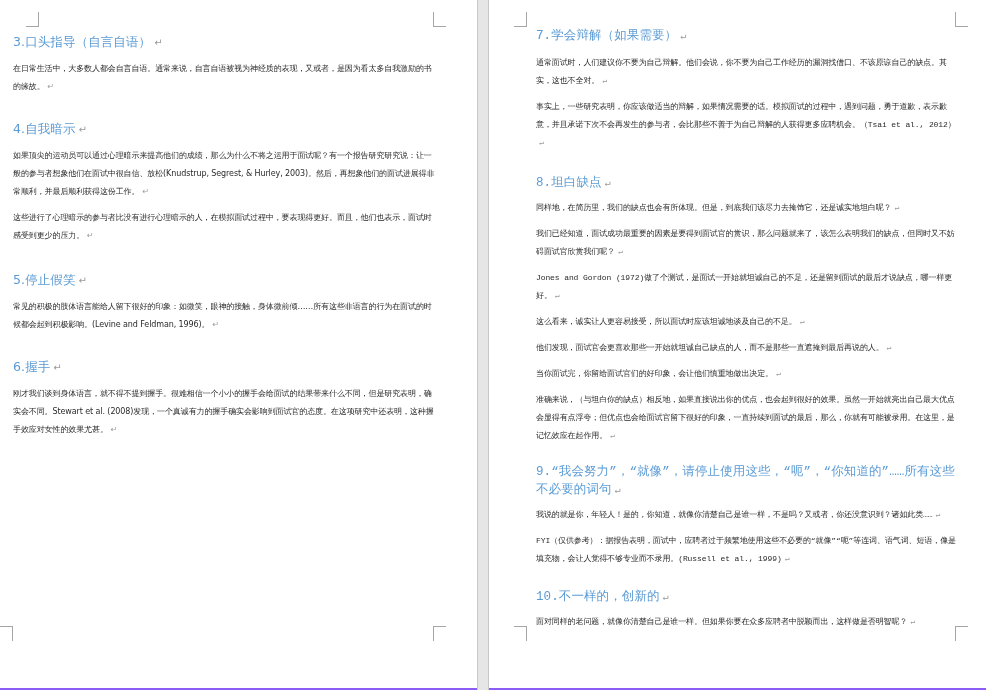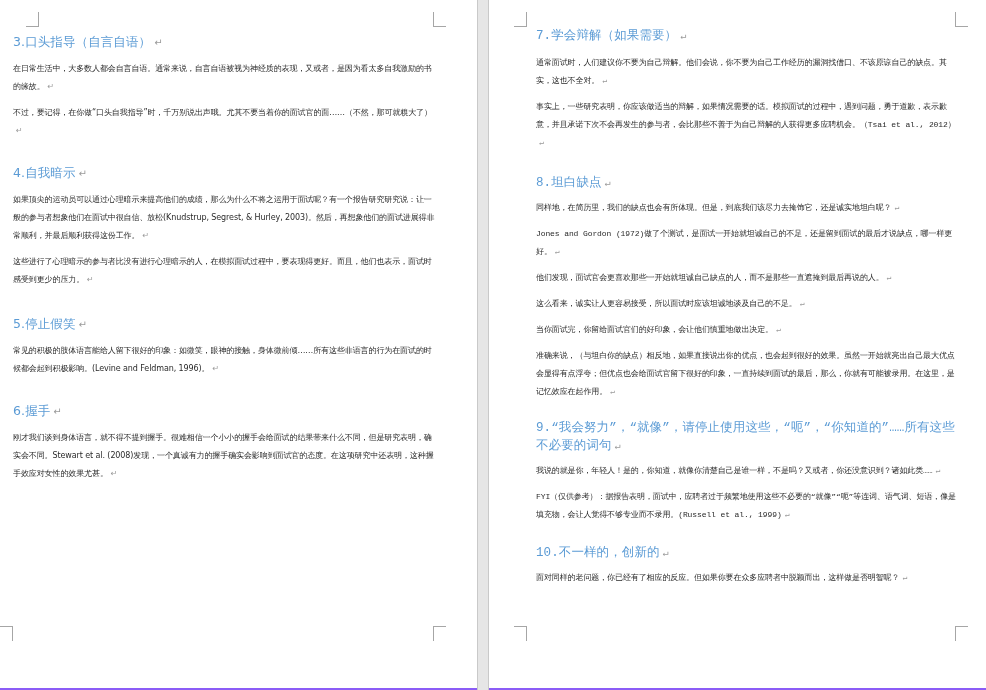--- a/index.html
+++ b/index.html
@@ -40,21 +40,20 @@
 <div class="page" id="page-left">
   <div class="corner c-tl" style="left:26px; top:12px;"></div>
   <div class="corner c-tr" style="left:433px; top:12px;"></div>
   <div class="corner c-bl" style="left:0px; top:626px;"></div>
   <div class="corner c-br" style="left:433px; top:626px;"></div>
 
   <div class="content">
     <h2 class="heading"><span>3.口头指导（自言自语）</span><span class="hmark">↵</span></h2>
     <div style="height:8px"></div>
     <p class="body-text"><span>在日常生活中，大多数人都会自言自语。通常来说，自言自语被视为神经质的表现，又或者，是因为看太多自我激励的书的缘故。</span><span class="pmark">↵</span></p>
-    <p class="body-text"><span>不过，要记得，在你做“口头自我指导”时，千万别说出声哦。尤其不要当着你的面试官的面……（不然，那可就糗大了）</span><span class="pmark">↵</span></p>
 
     <div style="height:16px"></div>
     <h2 class="heading"><span>4.自我暗示</span><span class="hmark">↵</span></h2>
     <div style="height:8px"></div>
     <p class="body-text"><span>如果顶尖的运动员可以通过心理暗示来提高他们的成绩，那么为什么不将之运用于面试呢？有一个报告研究研究说：让一般的参与者想象他们在面试中很自信、放松(Knudstrup, Segrest, &amp; Hurley, 2003)。然后，再想象他们的面试进展得非常顺利，并最后顺利获得这份工作。</span><span class="pmark">↵</span></p>
     <p class="body-text"><span>这些进行了心理暗示的参与者比没有进行心理暗示的人，在模拟面试过程中，要表现得更好。而且，他们也表示，面试时感受到更少的压力。</span><span class="pmark">↵</span></p>
 
     <div style="height:18px"></div>
     <h2 class="heading"><span>5.停止假笑</span><span class="hmark">↵</span></h2>
     <div style="height:8px"></div>
@@ -79,30 +78,31 @@
   <div class="content">
     <h2 class="heading"><span>7.学会辩解（如果需要）</span><span class="hmark">↵</span></h2>
     <div style="height:8px"></div>
     <p class="body-text"><span>通常面试时，人们建议你不要为自己辩解。他们会说，你不要为自己工作经历的漏洞找借口、不该原谅自己的缺点。其实，这也不全对。</span><span class="pmark">↵</span></p>
     <p class="body-text"><span>事实上，一些研究表明，你应该做适当的辩解，如果情况需要的话。模拟面试的过程中，遇到问题，勇于道歉，表示歉意，并且承诺下次不会再发生的参与者，会比那些不善于为自己辩解的人获得更多应聘机会。（Tsai et al., 2012）</span><span class="pmark">↵</span></p>
 
     <div style="height:14px"></div>
     <h2 class="heading"><span>8.坦白缺点</span><span class="hmark">↵</span></h2>
     <div style="height:6px"></div>
     <p class="body-text"><span>同样地，在简历里，我们的缺点也会有所体现。但是，到底我们该尽力去掩饰它，还是诚实地坦白呢？</span><span class="pmark">↵</span></p>
+    <p class="body-text"><span>我们已经知道，面试成功最重要的因素是要得到面试官的赏识，那么问题就来了，该怎么表明我们的缺点，但同时又不妨碍面试官欣赏我们呢？</span><span class="pmark">↵</span></p>
     <p class="body-text"><span>Jones and Gordon (1972)做了个测试，是面试一开始就坦诚自己的不足，还是留到面试的最后才说缺点，哪一样更好。</span><span class="pmark">↵</span></p>
+    <p class="body-text"><span>这么看来，诚实让人更容易接受，所以面试时应该坦诚地谈及自己的不足。</span><span class="pmark">↵</span></p>
     <p class="body-text"><span>他们发现，面试官会更喜欢那些一开始就坦诚自己缺点的人，而不是那些一直遮掩到最后再说的人。</span><span class="pmark">↵</span></p>
-    <p class="body-text"><span>这么看来，诚实让人更容易接受，所以面试时应该坦诚地谈及自己的不足。</span><span class="pmark">↵</span></p>
     <p class="body-text"><span>当你面试完，你留给面试官们的好印象，会让他们慎重地做出决定。</span><span class="pmark">↵</span></p>
     <p class="body-text"><span>准确来说，（与坦白你的缺点）相反地，如果直接说出你的优点，也会起到很好的效果。虽然一开始就亮出自己最大优点会显得有点浮夸；但优点也会给面试官留下很好的印象，一直持续到面试的最后，那么，你就有可能被录用。在这里，是记忆效应在起作用。</span><span class="pmark">↵</span></p>
 
     <div style="height:10px"></div>
     <h2 class="heading"><span>9.“我会努力”，“就像”，请停止使用这些，“呃”，“你知道的”……所有这些不必要的词句</span><span class="hmark">↵</span></h2>
     <div style="height:6px"></div>
     <p class="body-text"><span>我说的就是你，年轻人！是的，你知道，就像你清楚自己是谁一样，不是吗？又或者，你还没意识到？诸如此类……</span><span class="pmark">↵</span></p>
     <p class="body-text"><span>FYI（仅供参考）：据报告表明，面试中，应聘者过于频繁地使用这些不必要的“就像”“呃”等连词、语气词、短语，像是填充物，会让人觉得不够专业而不录用。(Russell et al., 1999)</span><span class="pmark">↵</span></p>
 
     <div style="height:12px"></div>
     <h2 class="heading"><span>10.不一样的，创新的</span><span class="hmark">↵</span></h2>
     <div style="height:6px"></div>
-    <p class="body-text"><span>面对同样的老问题，你已经有了相应的反应。但如果你要在众多应聘者中脱颖而出，这样做是否明智呢？</span><span class="pmark">↵</span></p>
+    <p class="body-text"><span>面对同样的老问题，就像你清楚自己是谁一样。但如果你要在众多应聘者中脱颖而出，这样做是否明智呢？</span><span class="pmark">↵</span></p>
   </div>
 </div>
 
 </body></html>

